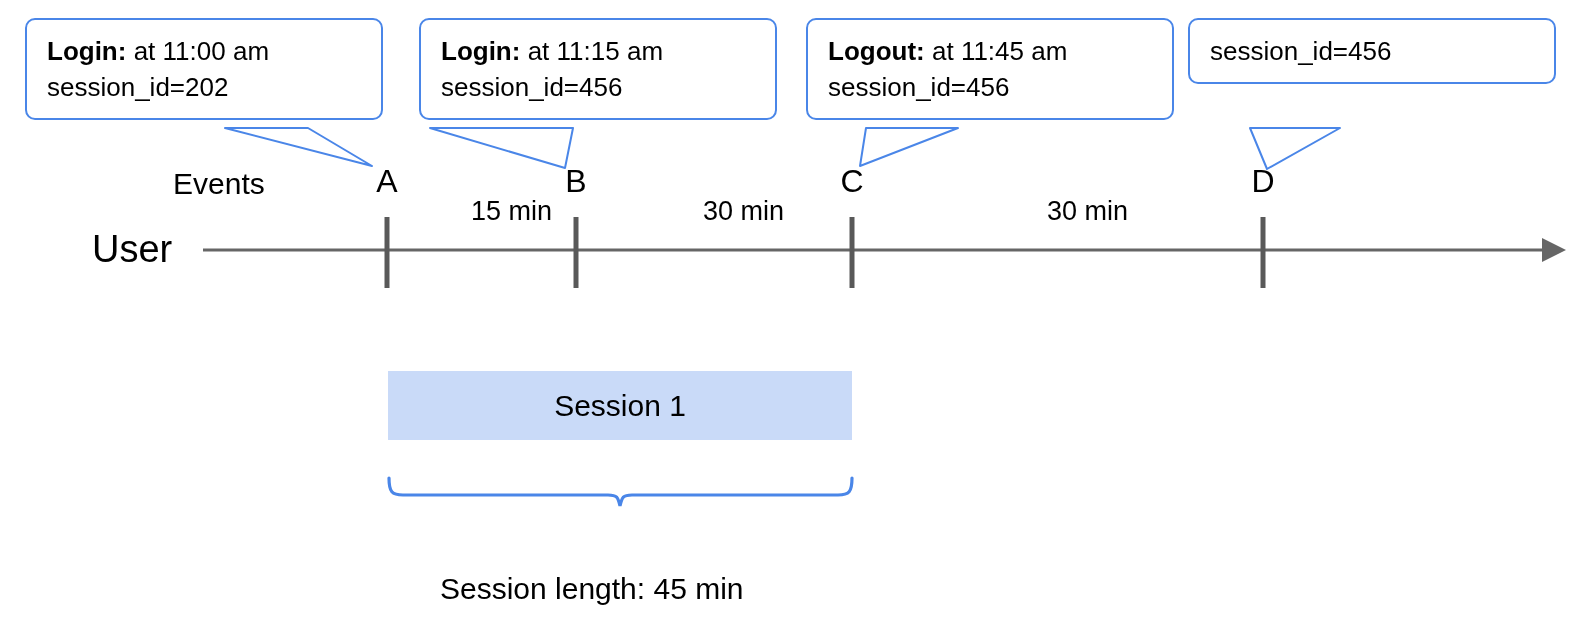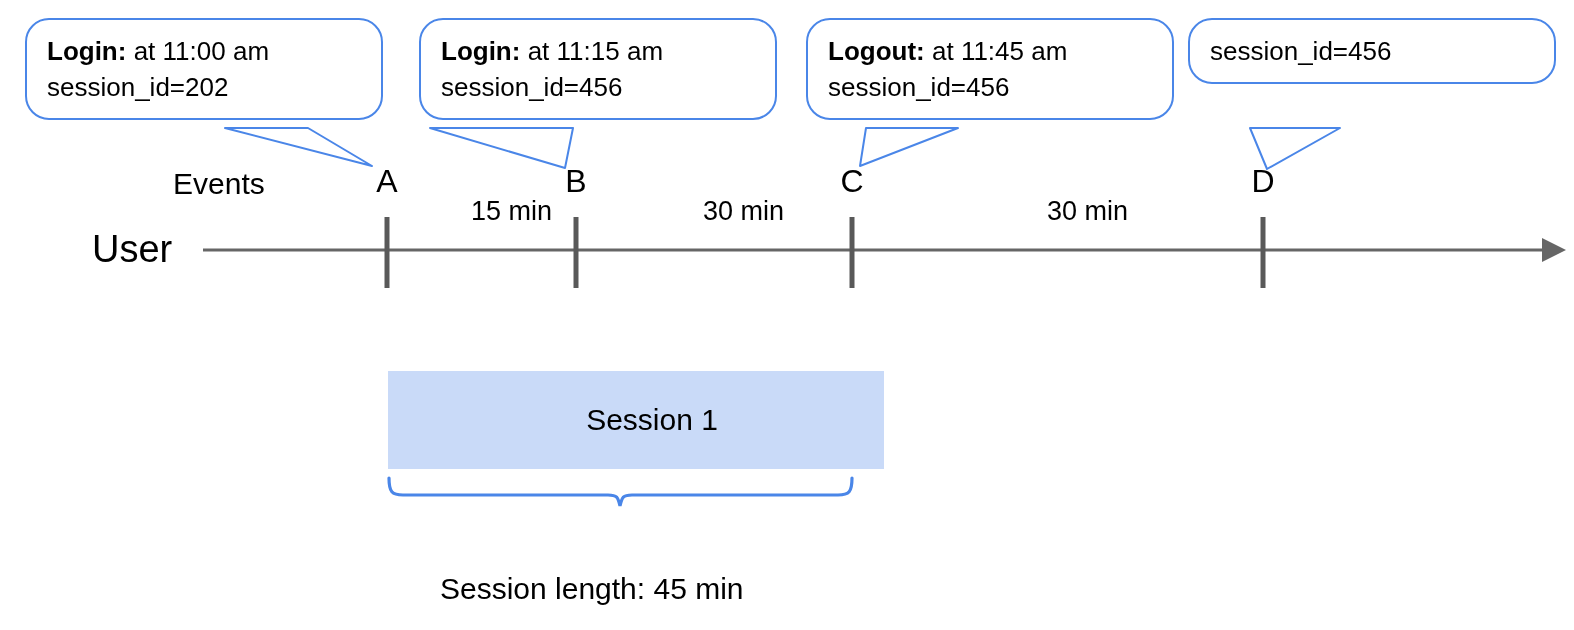--- a/index.html
+++ b/index.html
@@ -16,21 +16,21 @@
     width: 1574px;
     height: 630px;
     background: #ffffff;
     overflow: hidden;
   }
   
   .callout {
     position: absolute;
     box-sizing: border-box;
     border: 2px solid #4a86e8;
-    border-radius: 24px;
+    border-radius: 10px;
     background: #ffffff;
     padding: 14px 18px 12px 20px;
     line-height: 1.38;
     font-size: 26px;
     color: #000000;
     z-index: 3;
   }
   .callout .ln { display: block; white-space: nowrap; }
   .callout .evt { font-weight: bold; }
   
@@ -147,19 +147,19 @@
 
   <div class="tick-label" style="left:357px; top:163px; width:60px;">A</div>
   <div class="tick-label" style="left:546px; top:163px; width:60px;">B</div>
   <div class="tick-label" style="left:822px; top:163px; width:60px;">C</div>
   <div class="tick-label" style="left:1233px; top:163px; width:60px;">D</div>
 
   <div class="gap-label" style="left:412px; top:196px; width:140px;">15 min</div>
   <div class="gap-label" style="left:644px; top:196px; width:140px;">30 min</div>
   <div class="gap-label" style="left:988px; top:196px; width:140px;">30 min</div>
 
-  <div class="session-bar" style="left:388px; top:371px; width:464px; height:98px;padding-left:32px;">
+  <div class="session-bar" style="left:388px; top:371px; width:464px; height:69px;">
     <span>Session 1</span>
   </div>
 
   <div class="session-caption" style="left:440px; top:572px; width:360px;">Session length: 45 min</div>
 
 </div>
 
 </body></html>

